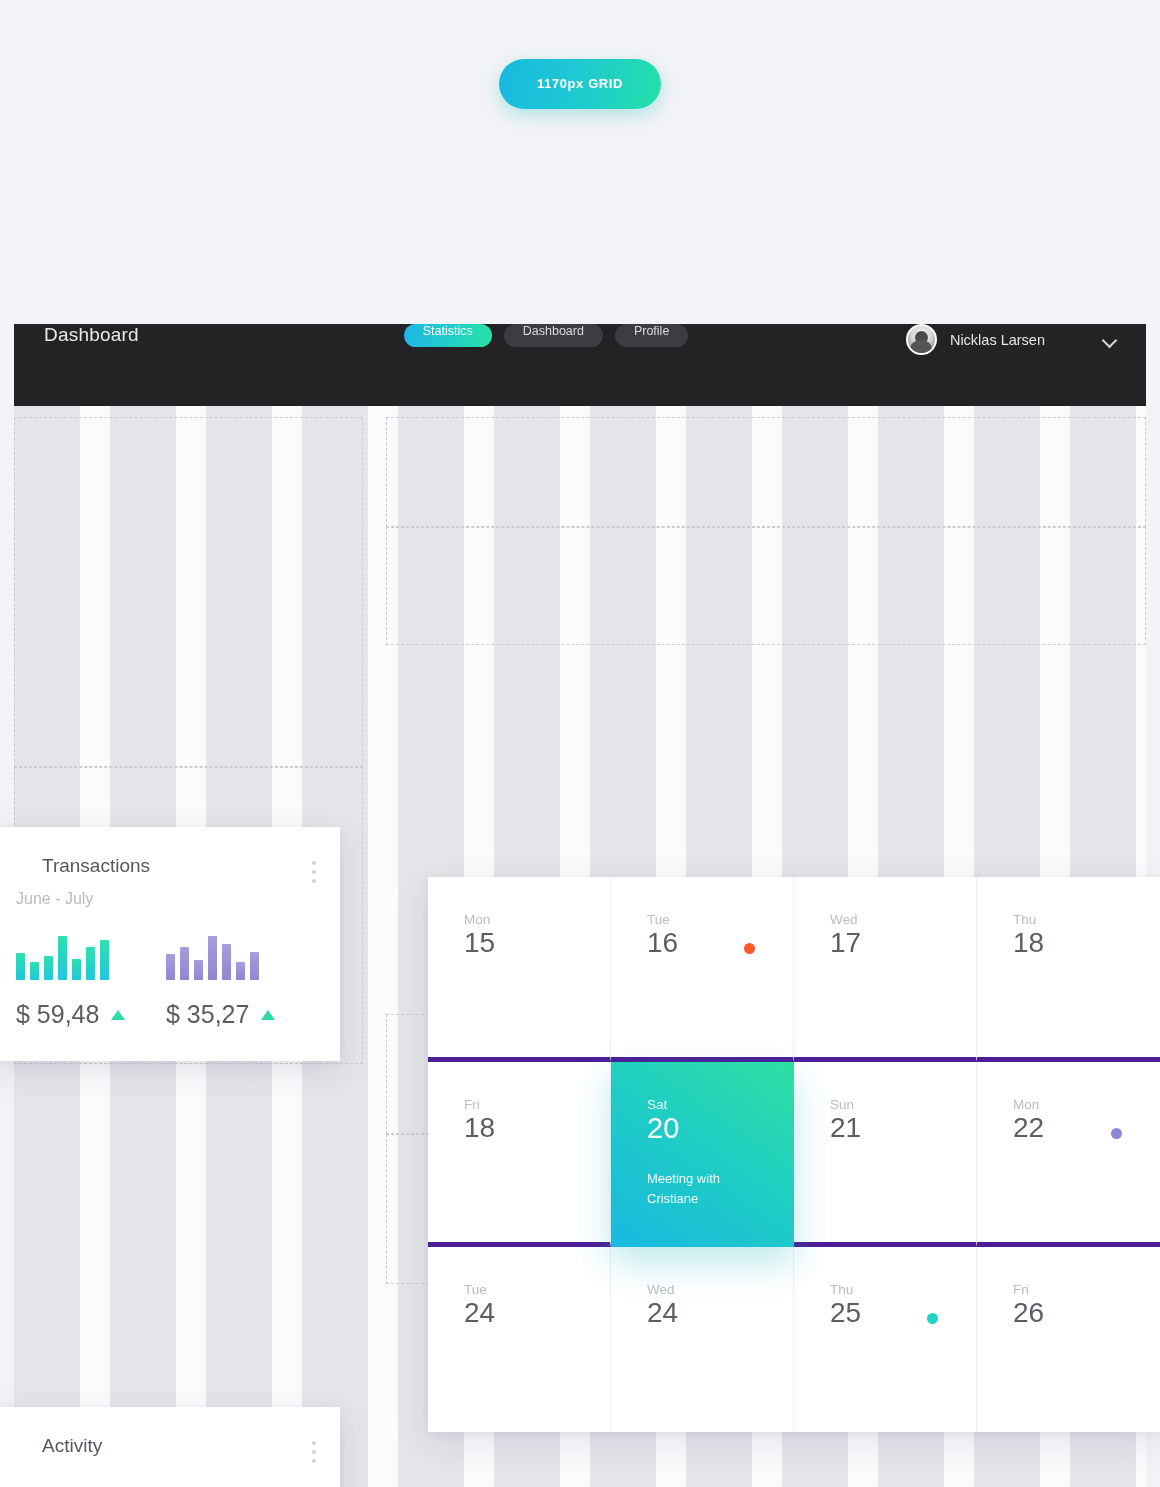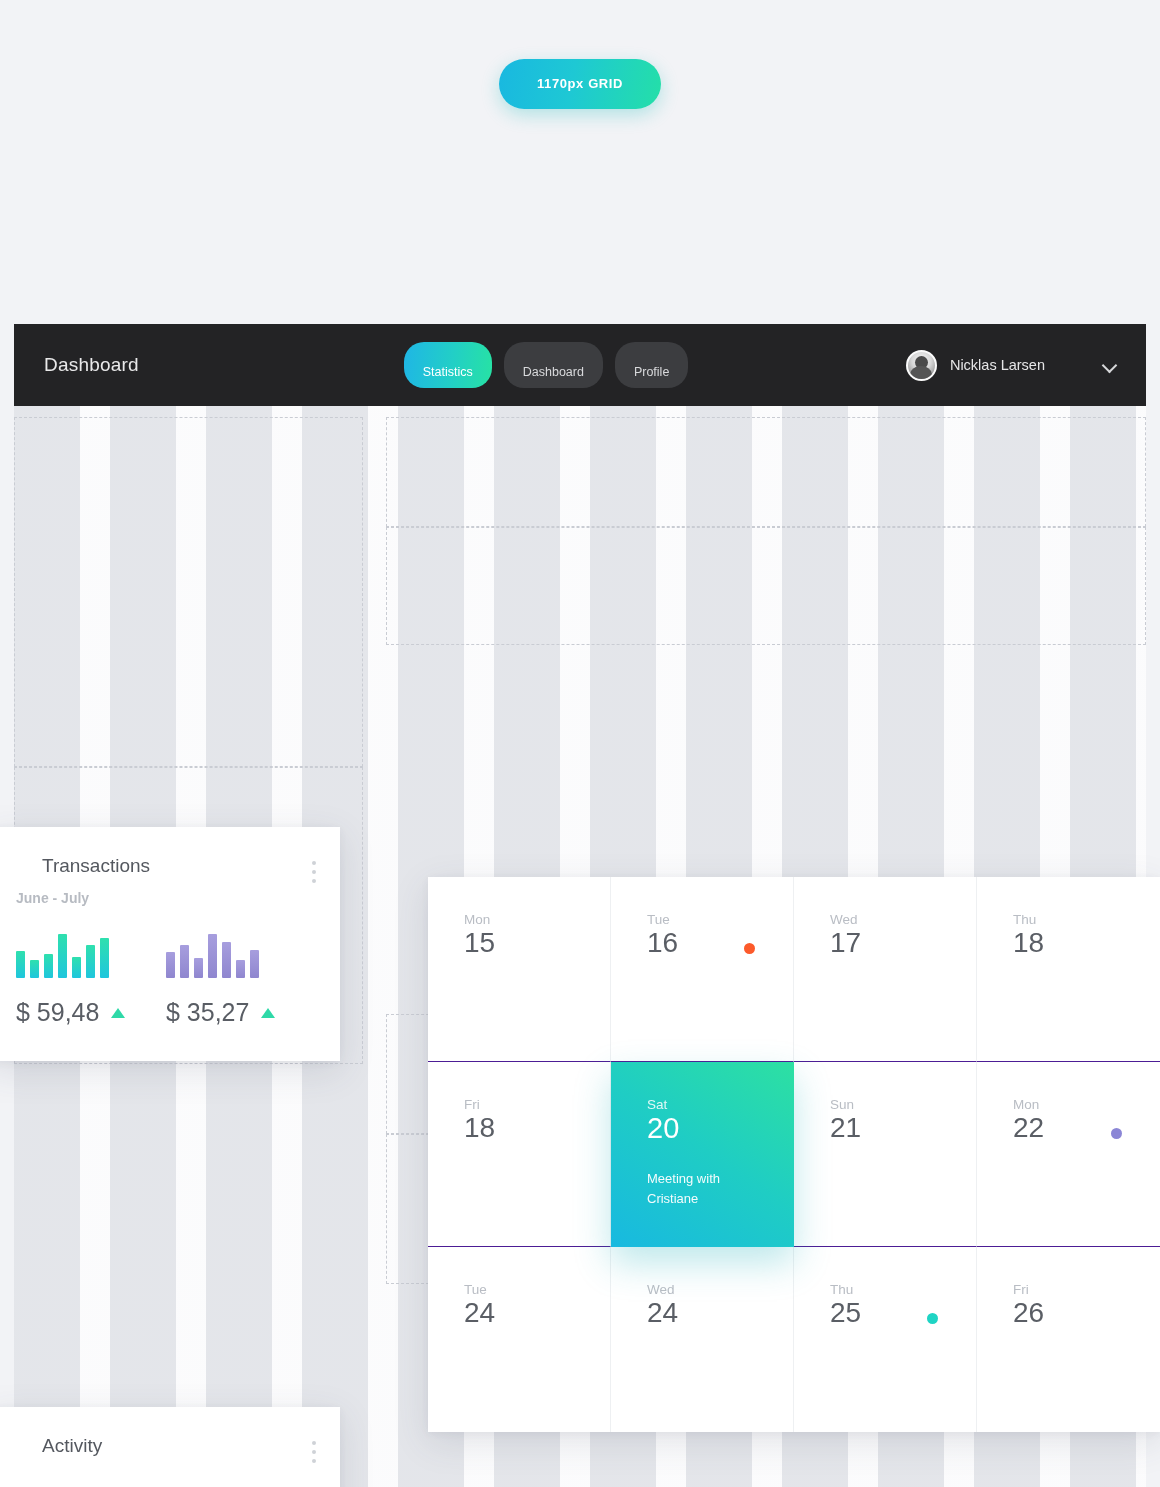--- a/index.html
+++ b/index.html
@@ -66,36 +66,36 @@
 
   
   .navbar {
     position: absolute;
     left: 14px;
     top: 0;
     width: 1132px;
     height: 82px;
     background: #232325;
     display: flex;
-    align-items: center;
+    align-items: flex-start;
     padding: 0 30px;
   }
   .nav-brand {
     font-size: 19px;
     color: #e9e9ea;
     font-weight: 300;
     letter-spacing: 0.2px;
   }
   .nav-pills {
     display: flex;
     gap: 12px;
     margin-left: 265px;
   }
   .pill {
-    padding: 23px 19px 9px;
+    padding: 0 19px 9px;
     border-radius: 20px;
     font-size: 12.5px;
     color: #ffffff;
     font-weight: 400;
     cursor: pointer;
     white-space: nowrap;
   }
   .pill.active {
     background: linear-gradient(95deg, #1fb6e5 0%, #22cfc6 55%, #27e2a4 100%);
   }
@@ -173,23 +173,23 @@
   #transactions-card {
     left: -12px;
     top: 503px;
     width: 352px;
     height: 234px;
     padding: 28px 24px 0 28px;
   }
   #transactions-card .kebab { top: 34px; }
   .card-sub {
     margin-top: 13px;
-    font-size: 14px;
+    font-size: 16px;
     color: #b7bbc2;
-    font-weight: 700;
+    font-weight: 400;
   }
   .tx-groups { display: flex; margin-top: 28px; }
   .tx-group { width: 168px; }
   .spark {
     display: flex;
     align-items: flex-end;
     gap: 5px;
     height: 44px;
   }
   .spark b {
@@ -225,21 +225,21 @@
   }
   .week-grid {
     display: grid;
     grid-template-columns: repeat(4, 1fr);
     grid-template-rows: repeat(3, 185px);
     width: 100%;
     height: 100%;
   }
   .day-cell {
     border-right: 1px solid #eef0f2;
-    border-bottom: 1px solid #4c1d95;
+    border-bottom: 5px solid #4c1d95;
     padding: 35px 0 0 36px;
     position: relative;
   }
   .day-cell:nth-child(4n) { border-right: none; }
   .day-cell:nth-child(n+9) { border-bottom: none; }
   .day-name {
     font-size: 13.5px;
     color: #b9bdc4;
     font-weight: 300;
   }

